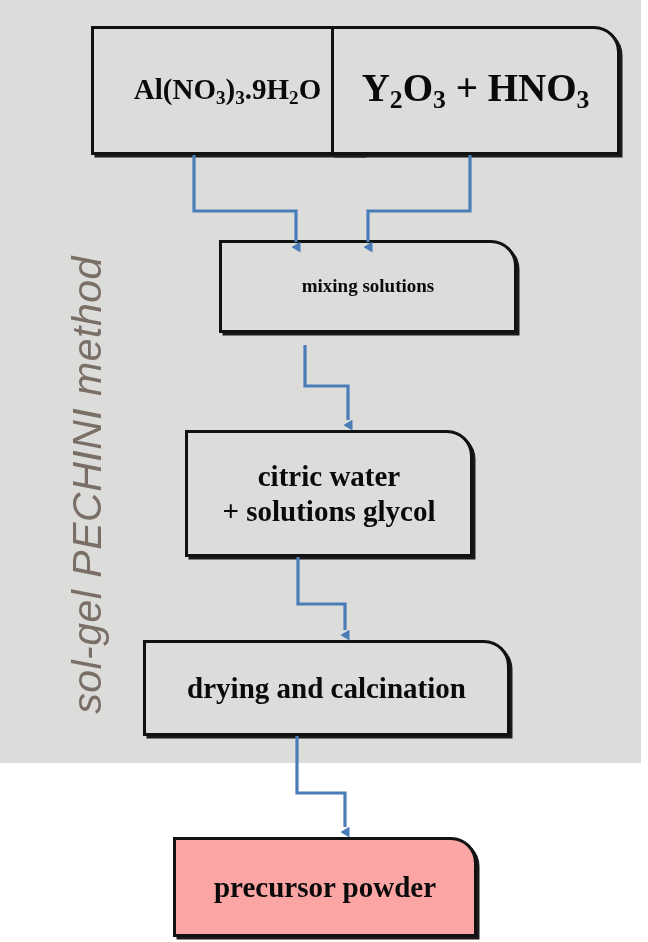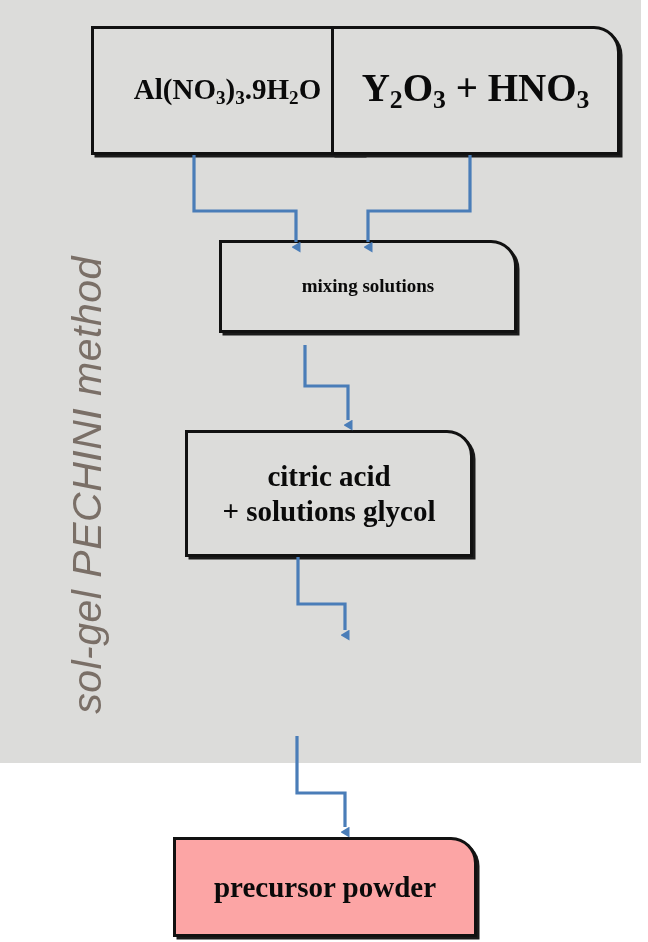--- a/index.html
+++ b/index.html
@@ -107,24 +107,27 @@
 
   <div class="flow-box" id="box-y">
     <span class="line"><span>Y</span><sub>2</sub><span>O</span><sub>3</sub><span> + HNO</span><sub>3</sub></span>
   </div>
 
   <div class="flow-box" id="box-mix">
     <span class="line">mixing solutions</span>
   </div>
 
   <div class="flow-box" id="box-cit">
-    <span class="line">citric acid</span>
+    <span class="line">citric water</span>
     <span class="line">+ solutions glycol</span>
   </div>
 
+  <div class="flow-box" id="box-dry">
+    <span class="line">drying and calcination</span>
+  </div>
 
   <div class="flow-box white-fill" id="box-pre">
     <span class="line">precursor powder</span>
   </div>
 
   <svg id="connectors" viewBox="0 0 648 942">
     <defs>
       <marker id="arrowhead" markerWidth="11" markerHeight="9" refX="0.4" refY="4.5" orient="auto" markerUnits="userSpaceOnUse">
         <path d="M0,0 L11,0 L5.5,9 Z" fill="#4a7db8"></path>
       </marker>

